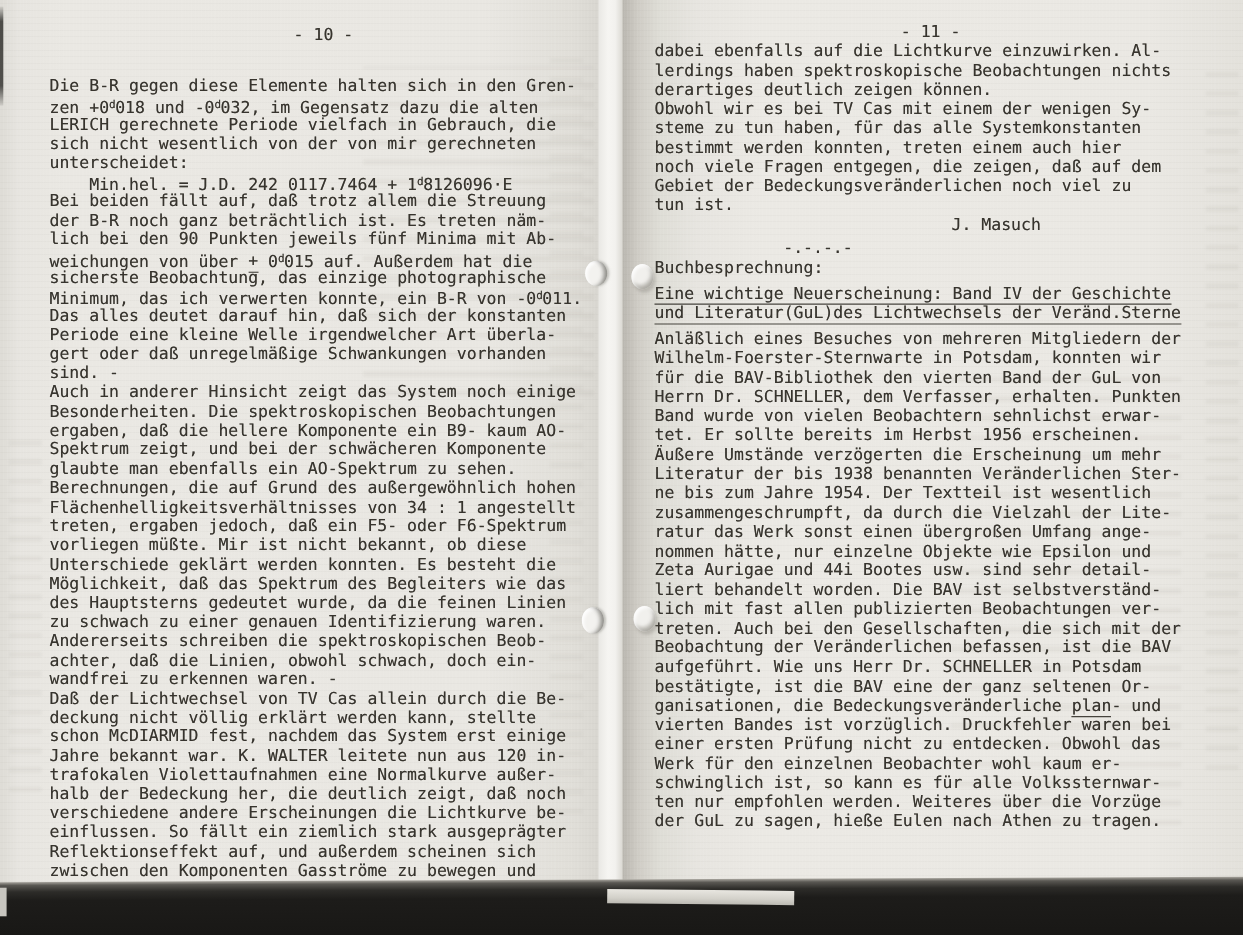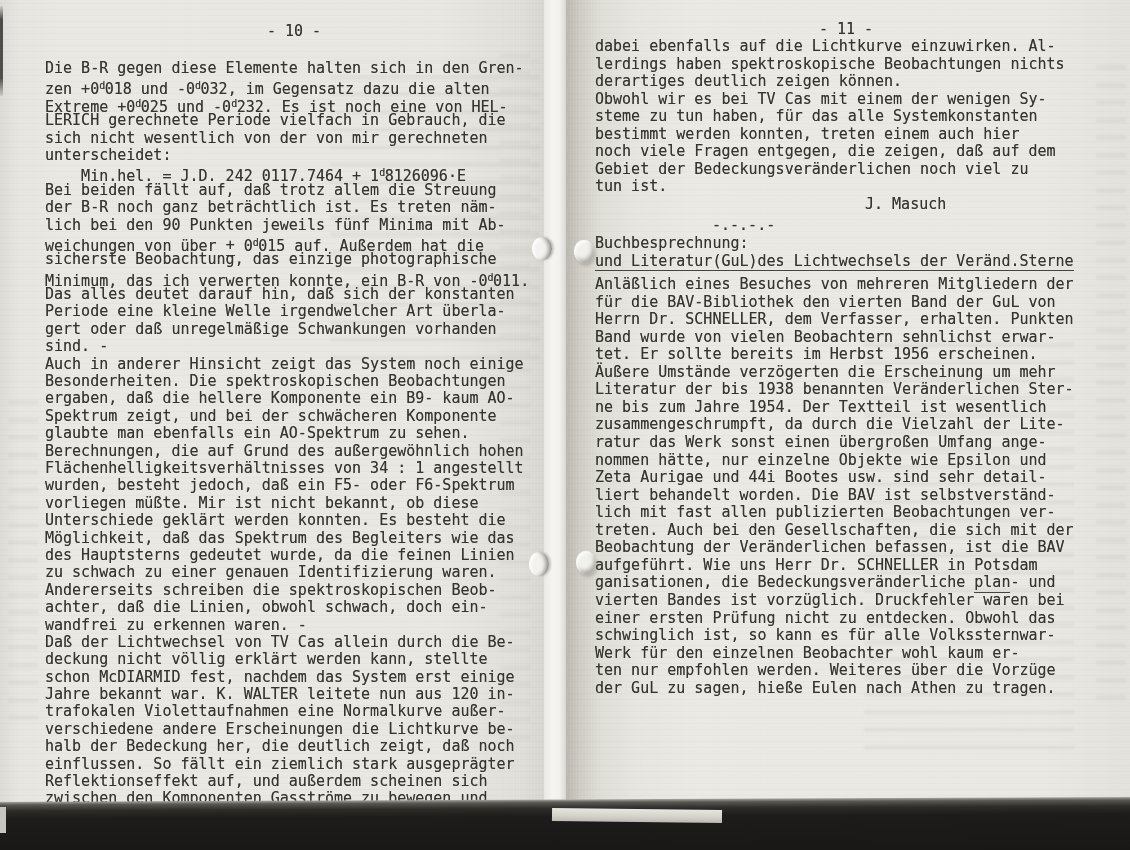--- a/index.html
+++ b/index.html
@@ -27,21 +27,21 @@
   }
   .gutter {
     position:absolute; left:544px; top:0; width:22px; height:812px; z-index:2;
     background:linear-gradient(90deg,#e9e8e4 0,#f6f5f2 40%,#f2f1ee 70%,#dad8d2 100%);
   }
   .text-col { position:absolute; z-index:3; color:#37342e; font-size:15px;
     text-shadow:0 0 0.6px rgba(55,52,46,0.55); }
   .col-left  { left:45px; top:22px; width:498px; }
   .col-right { left:31px; top:20px; width:502px; }
   .page-num { text-align:center; white-space:pre; }
-  .col-left  .page-num { margin-bottom:20px; }
+  .col-left  .page-num { margin-bottom:30px; }
   .col-right .page-num { }
   .col-left  .line { height:17.4px; line-height:17.4px; }
   .col-right .line { height:17.55px; line-height:17.55px; }
   .line { white-space:pre; }
   .line .u { border-bottom:1.6px solid rgba(52,49,43,0.9); padding-bottom:0.5px; }
   .line .sup { font-size:10px; vertical-align:4.5px; letter-spacing:-0.5px; }
   .smudge { position:absolute; pointer-events:none; z-index:2;
     background:repeating-linear-gradient(0deg, rgba(122,118,108,0.10) 0 5px, transparent 5px 17.5px);
     filter:blur(1.3px); opacity:.65; }
   .smudge.sm-a { left:330px; top:60px;  width:210px; height:300px; }
@@ -86,21 +86,20 @@
 
   <div class="page page-left">
     <div class="smudge sm-a"></div>
     <div class="smudge sm-b"></div>
     <div class="smudge sm-c"></div>
     <div class="text-col col-left">
       <div class="page-num">- 10 -</div>
       <div id="left-body">
           <div class="line"><span>Die B-R gegen diese Elemente halten sich in den Gren-</span></div>
           <div class="line"><span>zen +0</span><span class="sup">d</span><span>018 und -0</span><span class="sup">d</span><span>032, im Gegensatz dazu die alten</span></div>
-          <div class="line"><span>Extreme +0</span><span class="sup">d</span><span>025 und -0</span><span class="sup">d</span><span>232. Es ist noch eine von HEL-</span></div>
           <div class="line"><span>LERICH gerechnete Periode vielfach in Gebrauch, die</span></div>
           <div class="line"><span>sich nicht wesentlich von der von mir gerechneten</span></div>
           <div class="line"><span>unterscheidet:</span></div>
           <div class="line"><span>    Min.hel. = J.D. 242 0117.7464 + 1</span><span class="sup">d</span><span>8126096·E</span></div>
           <div class="line"><span>Bei beiden fällt auf, daß trotz allem die Streuung</span></div>
           <div class="line"><span>der B-R noch ganz beträchtlich ist. Es treten näm-</span></div>
           <div class="line"><span>lich bei den 90 Punkten jeweils fünf Minima mit Ab-</span></div>
           <div class="line"><span>weichungen von über </span><span class="u">+</span><span> 0</span><span class="sup">d</span><span>015 auf. Außerdem hat die</span></div>
           <div class="line"><span>sicherste Beobachtung, das einzige photographische</span></div>
           <div class="line"><span>Minimum, das ich verwerten konnte, ein B-R von -0</span><span class="sup">d</span><span>011.</span></div>
@@ -108,36 +107,36 @@
           <div class="line"><span>Periode eine kleine Welle irgendwelcher Art überla-</span></div>
           <div class="line"><span>gert oder daß unregelmäßige Schwankungen vorhanden</span></div>
           <div class="line"><span>sind. -</span></div>
           <div class="line"><span>Auch in anderer Hinsicht zeigt das System noch einige</span></div>
           <div class="line"><span>Besonderheiten. Die spektroskopischen Beobachtungen</span></div>
           <div class="line"><span>ergaben, daß die hellere Komponente ein B9- kaum AO-</span></div>
           <div class="line"><span>Spektrum zeigt, und bei der schwächeren Komponente</span></div>
           <div class="line"><span>glaubte man ebenfalls ein AO-Spektrum zu sehen.</span></div>
           <div class="line"><span>Berechnungen, die auf Grund des außergewöhnlich hohen</span></div>
           <div class="line"><span>Flächenhelligkeitsverhältnisses von 34 : 1 angestellt</span></div>
-          <div class="line"><span>wurden, besteht jedoch, daß ein F5- oder F6-Spektrum</span></div>
+          <div class="line"><span>treten, ergaben jedoch, daß ein F5- oder F6-Spektrum</span></div>
           <div class="line"><span>vorliegen müßte. Mir ist nicht bekannt, ob diese</span></div>
           <div class="line"><span>Unterschiede geklärt werden konnten. Es besteht die</span></div>
           <div class="line"><span>Möglichkeit, daß das Spektrum des Begleiters wie das</span></div>
           <div class="line"><span>des Hauptsterns gedeutet wurde, da die feinen Linien</span></div>
           <div class="line"><span>zu schwach zu einer genauen Identifizierung waren.</span></div>
           <div class="line"><span>Andererseits schreiben die spektroskopischen Beob-</span></div>
           <div class="line"><span>achter, daß die Linien, obwohl schwach, doch ein-</span></div>
           <div class="line"><span>wandfrei zu erkennen waren. -</span></div>
           <div class="line"><span>Daß der Lichtwechsel von TV Cas allein durch die Be-</span></div>
           <div class="line"><span>deckung nicht völlig erklärt werden kann, stellte</span></div>
           <div class="line"><span>schon McDIARMID fest, nachdem das System erst einige</span></div>
           <div class="line"><span>Jahre bekannt war. K. WALTER leitete nun aus 120 in-</span></div>
           <div class="line"><span>trafokalen Violettaufnahmen eine Normalkurve außer-</span></div>
+          <div class="line"><span>halb der Bedeckung her, die deutlich zeigt, daß noch</span></div>
           <div class="line"><span>verschiedene andere Erscheinungen die Lichtkurve be-</span></div>
-          <div class="line"><span>halb der Bedeckung her, die deutlich zeigt, daß noch</span></div>
           <div class="line"><span>einflussen. So fällt ein ziemlich stark ausgeprägter</span></div>
           <div class="line"><span>Reflektionseffekt auf, und außerdem scheinen sich</span></div>
           <div class="line"><span>zwischen den Komponenten Gasströme zu bewegen und</span></div>
         </div>
     </div>
   </div>
 
   <div class="gutter"></div>
 
   <div class="page page-right">
@@ -151,43 +150,46 @@
           <div class="line"><span>derartiges deutlich zeigen können.</span></div>
           <div class="line"><span>Obwohl wir es bei TV Cas mit einem der wenigen Sy-</span></div>
           <div class="line"><span>steme zu tun haben, für das alle Systemkonstanten</span></div>
           <div class="line"><span>bestimmt werden konnten, treten einem auch hier</span></div>
           <div class="line"><span>noch viele Fragen entgegen, die zeigen, daß auf dem</span></div>
           <div class="line"><span>Gebiet der Bedeckungsveränderlichen noch viel zu</span></div>
           <div class="line"><span>tun ist.</span></div>
           <div class="line" style="padding-left: 270px;"><span>J. Masuch</span></div>
           <div class="line" style="margin-top: 4px; padding-left: 117px;"><span>-.-.-.-</span></div>
           <div class="line"><span>Buchbesprechnung:</span></div>
+          <div class="line" style="margin-top: 6px;"><span class="u">Eine wichtige Neuerscheinung: Band IV der Geschichte</span></div>
           <div class="line"><span class="u">und Literatur(GuL)des Lichtwechsels der Veränd.Sterne</span></div>
           <div class="line" style="margin-top: 6px;"><span>Anläßlich eines Besuches von mehreren Mitgliedern der</span></div>
+          <div class="line"><span>Wilhelm-Foerster-Sternwarte in Potsdam, konnten wir</span></div>
           <div class="line"><span>für die BAV-Bibliothek den vierten Band der GuL von</span></div>
           <div class="line"><span>Herrn Dr. SCHNELLER, dem Verfasser, erhalten. Punkten</span></div>
           <div class="line"><span>Band wurde von vielen Beobachtern sehnlichst erwar-</span></div>
           <div class="line"><span>tet. Er sollte bereits im Herbst 1956 erscheinen.</span></div>
           <div class="line"><span>Äußere Umstände verzögerten die Erscheinung um mehr</span></div>
           <div class="line"><span>Literatur der bis 1938 benannten Veränderlichen Ster-</span></div>
           <div class="line"><span>ne bis zum Jahre 1954. Der Textteil ist wesentlich</span></div>
           <div class="line"><span>zusammengeschrumpft, da durch die Vielzahl der Lite-</span></div>
           <div class="line"><span>ratur das Werk sonst einen übergroßen Umfang ange-</span></div>
           <div class="line"><span>nommen hätte, nur einzelne Objekte wie Epsilon und</span></div>
           <div class="line"><span>Zeta Aurigae und 44i Bootes usw. sind sehr detail-</span></div>
           <div class="line"><span>liert behandelt worden. Die BAV ist selbstverständ-</span></div>
           <div class="line"><span>lich mit fast allen publizierten Beobachtungen ver-</span></div>
           <div class="line"><span>treten. Auch bei den Gesellschaften, die sich mit der</span></div>
           <div class="line"><span>Beobachtung der Veränderlichen befassen, ist die BAV</span></div>
           <div class="line"><span>aufgeführt. Wie uns Herr Dr. SCHNELLER in Potsdam</span></div>
+          <div class="line"><span>bestätigte, ist die BAV eine der ganz seltenen Or-</span></div>
           <div class="line"><span>ganisationen, die Bedeckungsveränderliche </span><span class="u">plan</span><span>- und</span></div>
           <div class="line"><span>vierten Bandes ist vorzüglich. Druckfehler waren bei</span></div>
           <div class="line"><span>einer ersten Prüfung nicht zu entdecken. Obwohl das</span></div>
+          <div class="line"><span>Werk für den einzelnen Beobachter wohl kaum er-</span></div>
           <div class="line"><span>schwinglich ist, so kann es für alle Volkssternwar-</span></div>
-          <div class="line"><span>Werk für den einzelnen Beobachter wohl kaum er-</span></div>
           <div class="line"><span>ten nur empfohlen werden. Weiteres über die Vorzüge</span></div>
           <div class="line"><span>der GuL zu sagen, hieße Eulen nach Athen zu tragen.</span></div>
         </div>
     </div>
   </div>
 
   <div class="bottom-band"></div>
   <div class="paper-edge"></div>
   <div class="edge-sliver"></div>
   <div class="scan-left-edge"></div>

